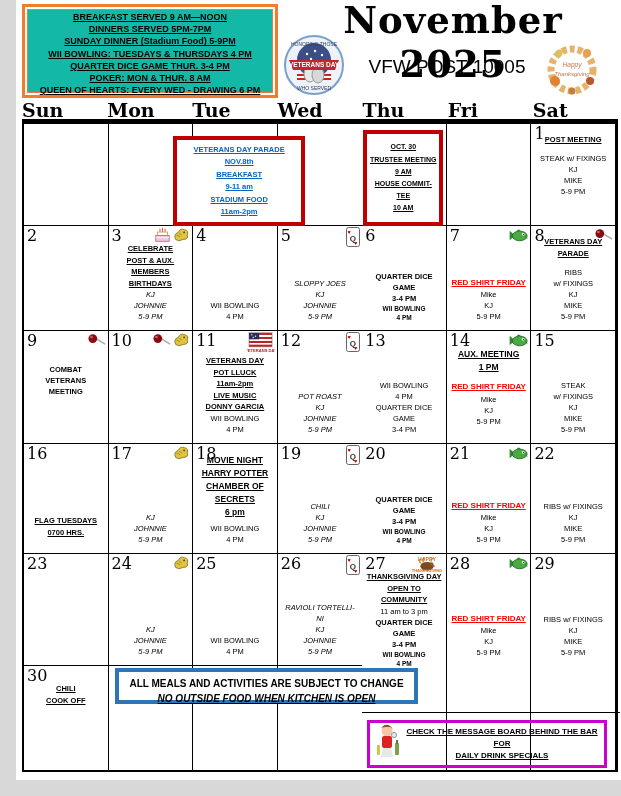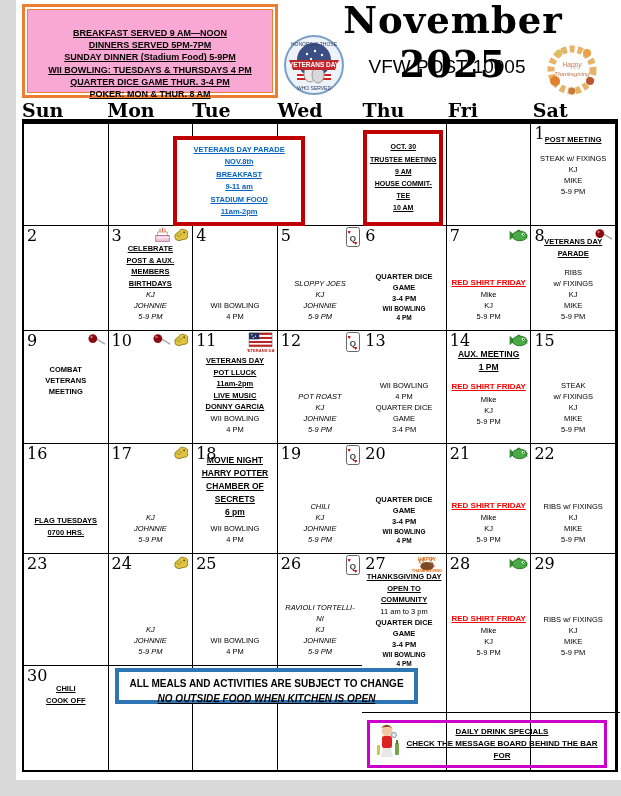--- a/index.html
+++ b/index.html
@@ -3,21 +3,21 @@
 <meta charset="utf-8">
 <style>
   html,body{margin:0;padding:0}
   body{width:621px;height:796px;background:#d8d8d8;position:relative;overflow:hidden;
        font-family:"Liberation Sans",sans-serif;color:#000}
   .sheet{position:absolute;left:16px;top:0;width:605px;height:780px;background:#fff}
 
   
   .info-box{position:absolute;left:22px;top:4px;width:256px;height:94px;box-sizing:border-box;
             border:3px solid #ED7D31;box-shadow:inset 0 0 0 2px #fff, inset 0 0 0 3px #ED7D31;
-            padding-top:20px;background:#f9a8d4}
+            padding-top:4px;background:#14b8a6}
   .info-line{font-size:9px;font-weight:bold;text-decoration:underline;text-align:center;line-height:12.2px}
   .title{position:absolute;left:288px;top:-2px;width:330px;text-align:center;
          font-family:"DejaVu Serif",serif;font-weight:bold;font-size:37px;letter-spacing:1px}
   .subtitle{position:absolute;left:352px;top:56px;width:190px;text-align:center;
             font-weight:normal;font-size:19px}
   .badge{position:absolute;left:283px;top:34px}
   .wreath{position:absolute;left:543px;top:41px}
 
   
   .day-headers{position:absolute;left:22px;top:100px;width:596px;height:20px;display:flex}
@@ -70,20 +70,21 @@
 <div class="sheet"></div>
 
 <div class="info-box">
   <div id="info-lines">
       <div class="info-line">BREAKFAST SERVED 9 AM—NOON</div>
       <div class="info-line">DINNERS SERVED 5PM-7PM</div>
       <div class="info-line">SUNDAY DINNER (Stadium Food) 5-9PM</div>
       <div class="info-line">WII BOWLING: TUESDAYS &amp; THURSDAYS  4 PM</div>
       <div class="info-line">QUARTER DICE GAME  THUR. 3-4 PM</div>
       <div class="info-line">POKER: MON &amp; THUR.  8 AM</div>
+      <div class="info-line">QUEEN OF HEARTS: EVERY WED - DRAWING 6 PM</div>
     </div>
 </div>
 
 <div class="title">November 2025</div>
 
 <div class="badge">
   <svg width="62" height="62" viewBox="0 0 62 62">
     <circle cx="31" cy="31" r="29" fill="#eef3fa" stroke="#7aa0c8" stroke-width="2"></circle>
     <circle cx="31" cy="26" r="17" fill="#3c4e86"></circle>
     <circle cx="24" cy="20" r="1.2" fill="#fff"></circle>
@@ -140,22 +141,22 @@
         <path d="M7 5 Q13 -2 19 6 Q16 3 12 4 Q9 4 7 5Z" fill="#8a4a22"></path>
         <rect x="8" y="13" width="10" height="12" rx="2" fill="#d22"></rect>
         <path d="M9 25 L7 34 L19 34 L17 25 Z" fill="#e8e8e8"></path>
         <rect x="21" y="20" width="4" height="12" rx="1" fill="#7aa24a"></rect>
         <rect x="22" y="17" width="2" height="4" fill="#567a2e"></rect>
         <rect x="3" y="22" width="3" height="10" rx="1" fill="#c8c84a"></rect>
         <circle cx="20" cy="12" r="2.5" fill="#dfeef8" stroke="#89a"></circle>
       </svg>
     </span>
     <div class="drinks-text">
+      <div>CHECK THE MESSAGE  BOARD BEHIND THE BAR FOR</div>
       <div>DAILY DRINK SPECIALS</div>
-      <div>CHECK THE MESSAGE  BOARD BEHIND THE BAR FOR</div>
     </div>
   </div>
 <div class="cell"></div>
     <div class="cell"></div>
     <div class="cell">
       <div class="cellbox red-wide">
         <div class="ln s-l">VETERANS DAY PARADE</div>
         <div class="ln s-l">NOV.8th</div>
         <div class="ln s-l">BREAKFAST</div>
         <div class="ln s-l">9-11 am</div>

